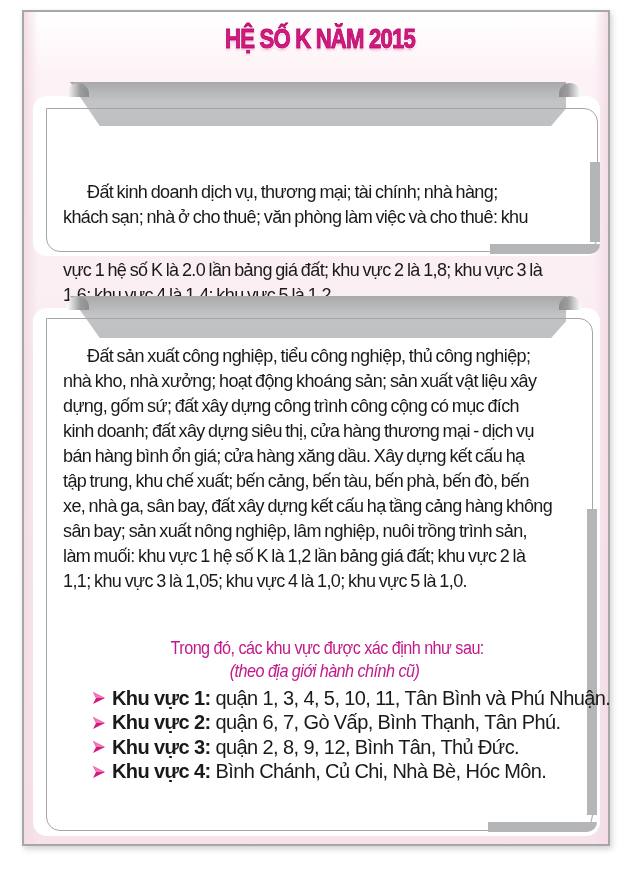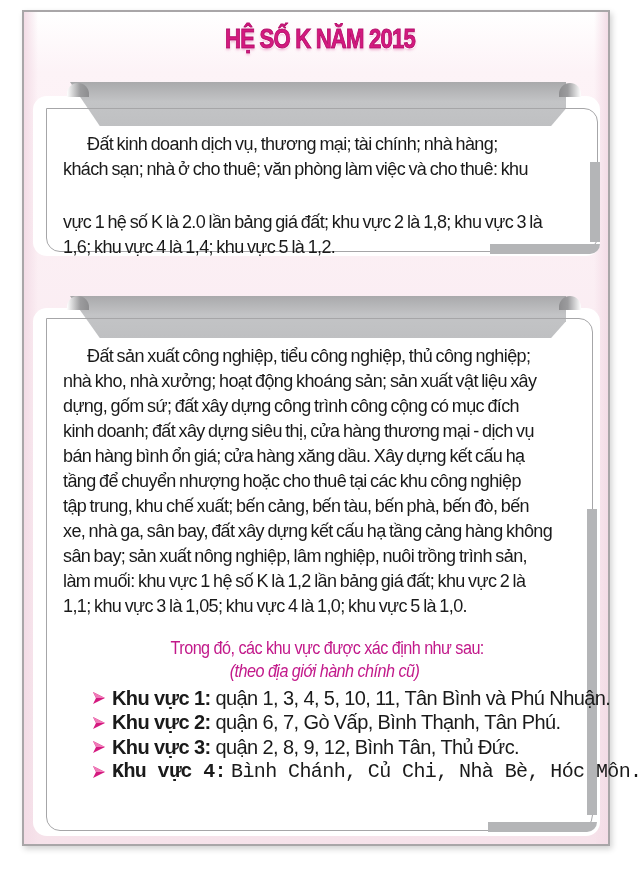--- a/index.html
+++ b/index.html
@@ -184,41 +184,40 @@
 
 <div class="panel panel-1"></div>
 <div class="tab tab-1"></div>
 <div class="tab-curl curl-1l"></div>
 <div class="tab-curl curl-1r"></div>
 <div class="inner-border ib-1"></div>
 <div class="thick-right tr-1"></div>
 <div class="thick-bottom tb-1"></div>
 
 <div class="text-block tb-text-1">
-  <span class="line indent" style="display: block; width: max-content;">Đất kinh doanh dịch vụ, thương mại; tài chính; nhà hàng;</span>
+  <span class="line indent" style="display: block; width: max-content; margin-top: 48px;">Đất kinh doanh dịch vụ, thương mại; tài chính; nhà hàng;</span>
   <span class="line" style="display: block; width: max-content;">khách sạn; nhà ở cho thuê; văn phòng làm việc và cho thuê: khu</span>
   <span class="line" style="display: block; width: max-content; margin-top: 28px;">vực 1 hệ số K là 2.0 lần bảng giá đất; khu vực 2 là 1,8; khu vực 3 là</span>
   <span class="line" style="display: block; width: max-content;">1,6; khu vực 4 là 1,4; khu vực 5 là 1,2.</span>
 </div>
 
 <div class="panel panel-2"></div>
 <div class="tab tab-2"></div>
 <div class="tab-curl curl-2l"></div>
 <div class="tab-curl curl-2r"></div>
 <div class="inner-border ib-2"></div>
 <div class="thick-right tr-2"></div>
 <div class="thick-bottom tb-2"></div>
 
 <div class="text-block tb-text-2">
   <span class="line indent" style="display: block; width: max-content;">Đất sản xuất công nghiệp, tiểu công nghiệp, thủ công nghiệp;</span>
   <span class="line" style="display: block; width: max-content;">nhà kho, nhà xưởng; hoạt động khoáng sản; sản xuất vật liệu xây</span>
   <span class="line" style="display: block; width: max-content; text-align: right;">dựng, gốm sứ; đất xây dựng công trình công cộng có mục đích</span>
   <span class="line" style="display: block; width: max-content;">kinh doanh; đất xây dựng siêu thị, cửa hàng thương mại - dịch vụ</span>
   <span class="line" style="display: block; width: max-content;">bán hàng bình ổn giá; cửa hàng xăng dầu. Xây dựng kết cấu hạ</span>
-  <span class="line" style="display: block; width: max-content;">tầng để chuyển nhượng hoặc cho thuê tại các khu công nghiệp</span>
   <span class="line" style="display: block; width: max-content;">tập trung, khu chế xuất; bến cảng, bến tàu, bến phà, bến đò, bến</span>
   <span class="line" style="display: block; width: max-content;">xe, nhà ga, sân bay, đất xây dựng kết cấu hạ tầng cảng hàng không</span>
   <span class="line" style="display: block; width: max-content;">sân bay; sản xuất nông nghiệp, lâm nghiệp, nuôi trồng trình sản,</span>
   <span class="line" style="display: block; width: max-content;">làm muối: khu vực 1 hệ số K là 1,2 lần bảng giá đất; khu vực 2 là</span>
   <span class="line" style="display: block; width: max-content;">1,1; khu vực 3 là 1,05; khu vực 4 là 1,0; khu vực 5 là 1,0.</span>
 </div>
 
 <div class="note note-1" style="transform-origin: 50% 50%; transform: scaleX(0.9);">Trong đó, các khu vực được xác định như sau:</div>
 <div class="note note-2" style="transform-origin: 50% 50%; transform: scaleX(0.9);">(theo địa giới hành chính cũ)</div>
 
@@ -240,21 +239,21 @@
     <span class="area-value">quận 6, 7, Gò Vấp, Bình Thạnh, Tân Phú.</span>
   </div>
   <div class="area-row" style="width: max-content;">
     <svg class="arrow" viewBox="0 0 14 14">
       <polygon points="1,1 13,7 1,13 4,7" fill="#d4197f"></polygon>
       <polygon points="1,1 13,7 4,7" fill="#f07ab8"></polygon>
     </svg>
     <span class="area-label">Khu vực 3:</span>
     <span class="area-value">quận 2, 8, 9, 12, Bình Tân, Thủ Đức.</span>
   </div>
-  <div class="area-row" style="width: max-content; font-family: Liberation Mono, monospace;">
+  <div class="area-row" style="width: max-content;">
     <svg class="arrow" viewBox="0 0 14 14">
       <polygon points="1,1 13,7 1,13 4,7" fill="#d4197f"></polygon>
       <polygon points="1,1 13,7 4,7" fill="#f07ab8"></polygon>
     </svg>
     <span class="area-label">Khu vực 4:</span>
     <span class="area-value">Bình Chánh, Củ Chi, Nhà Bè, Hóc Môn.</span>
   </div>
 </div>
 
 </body></html>

